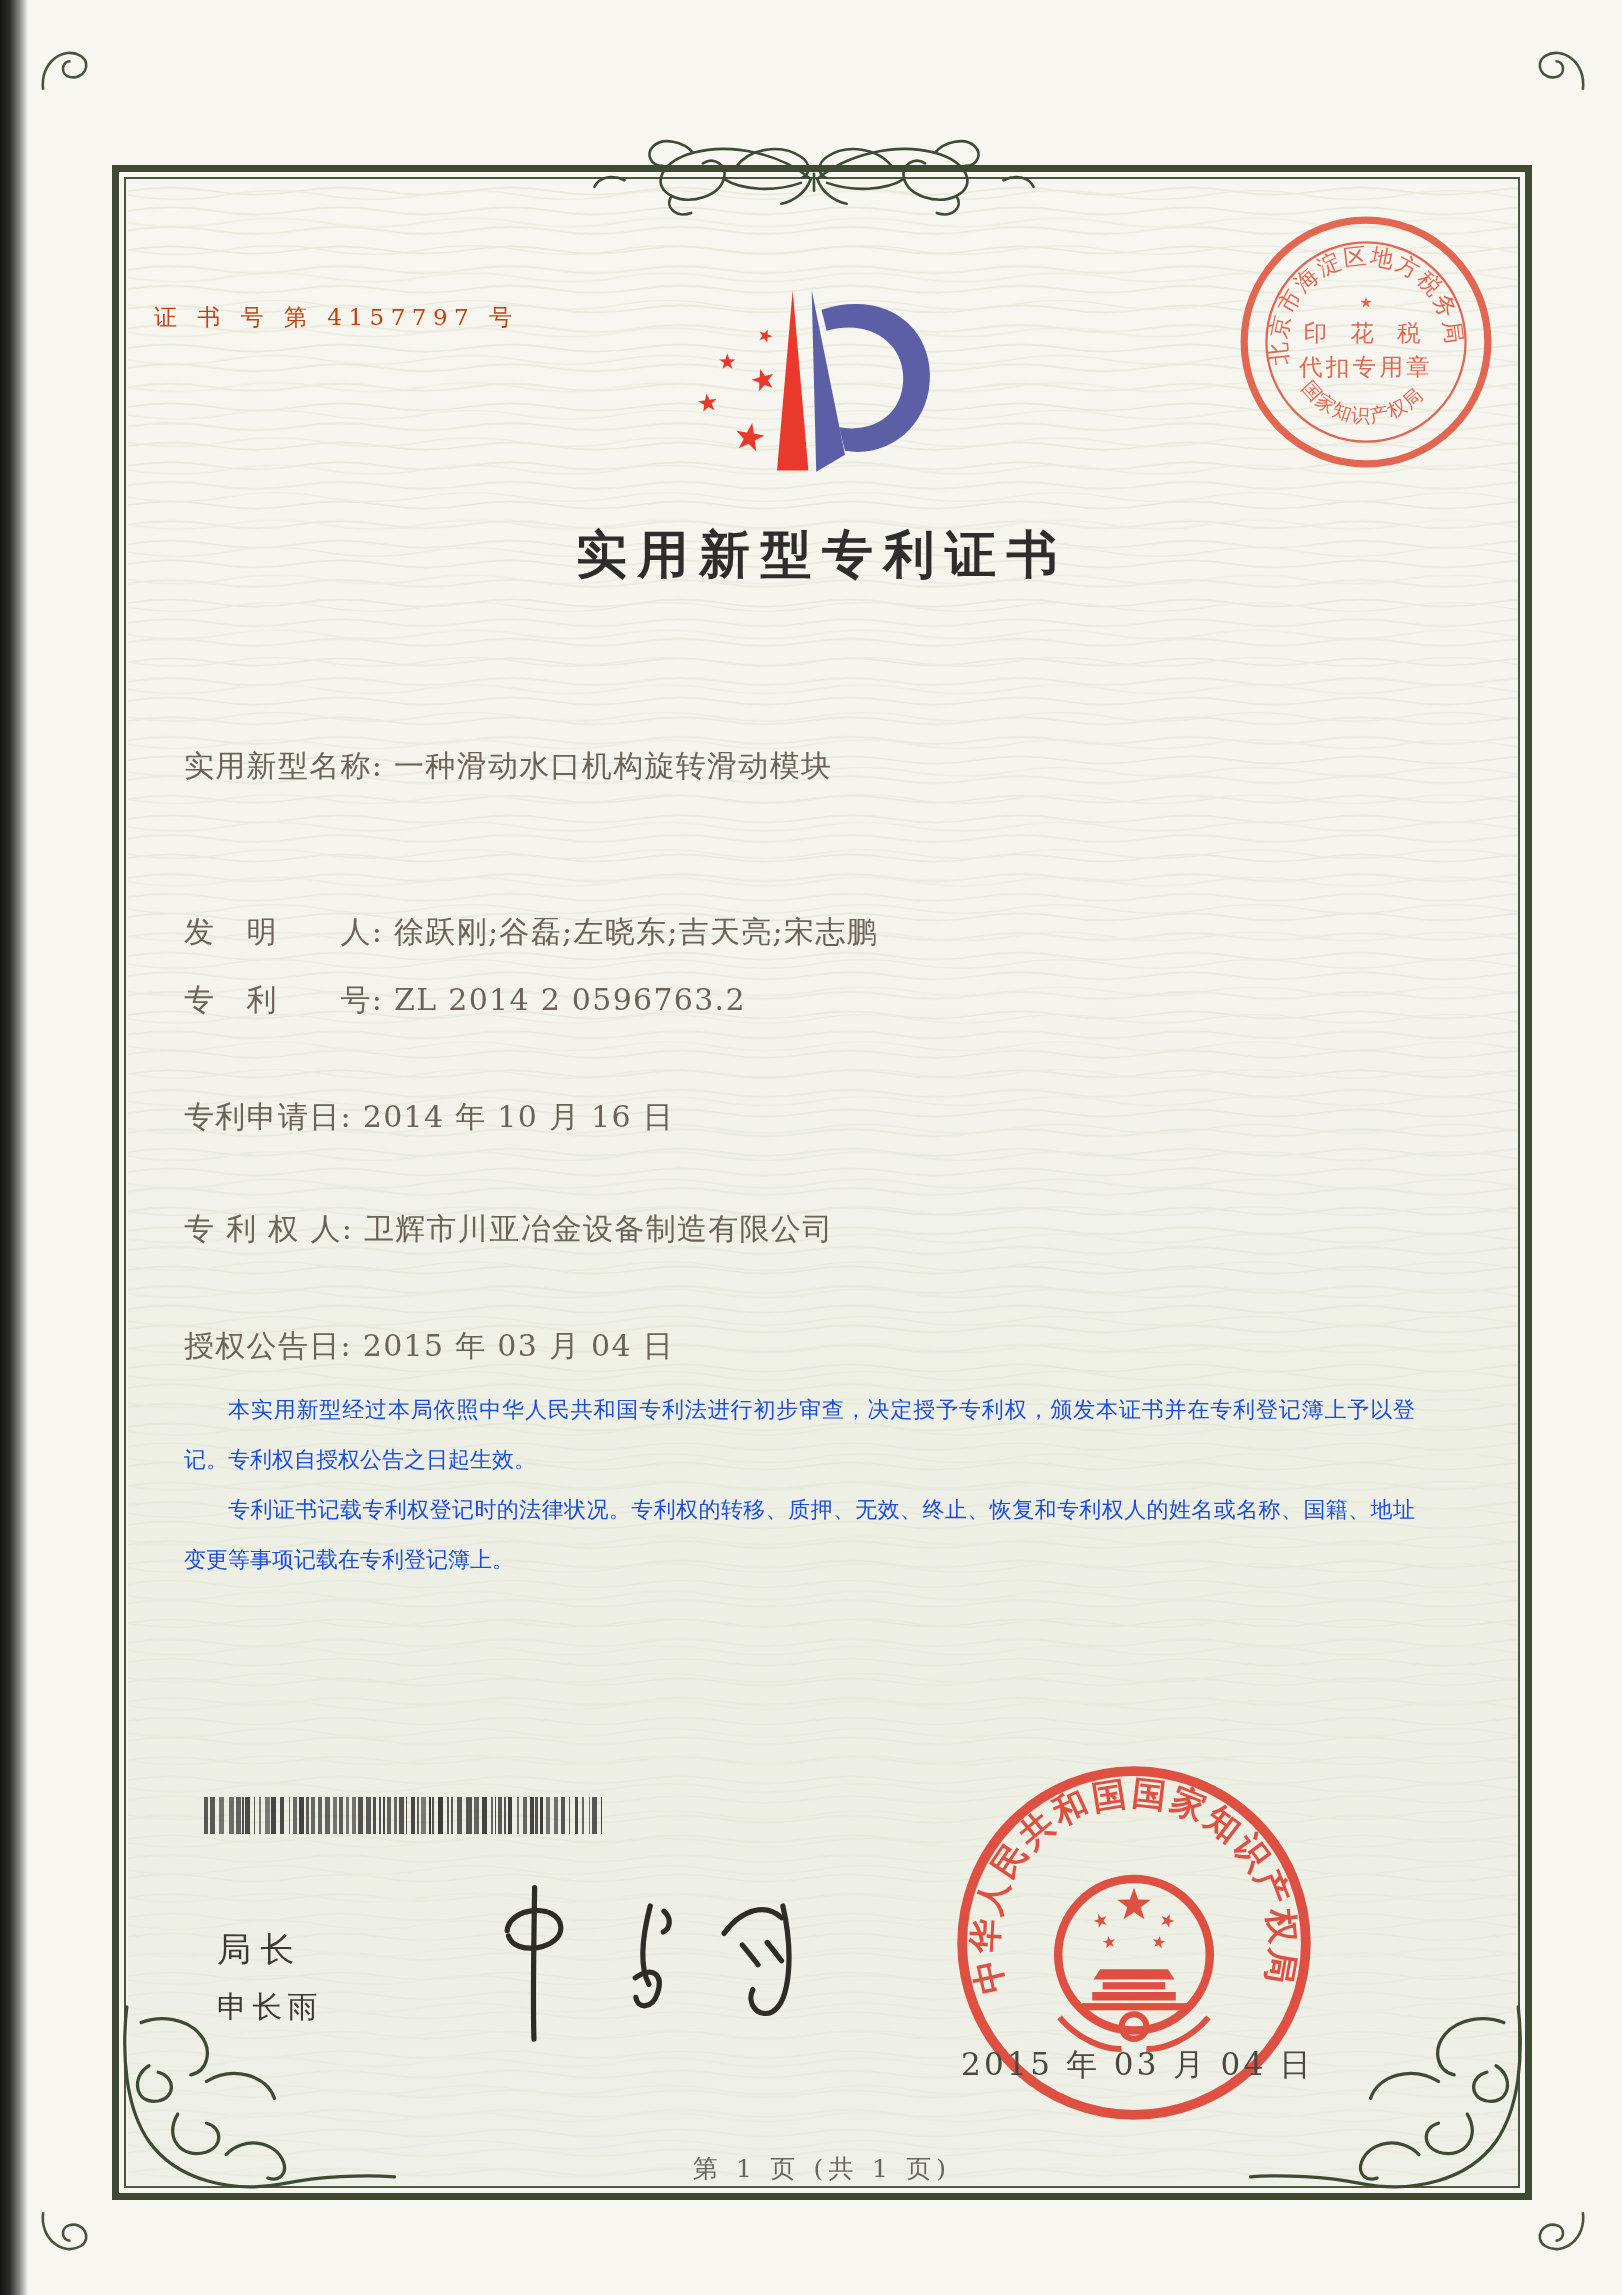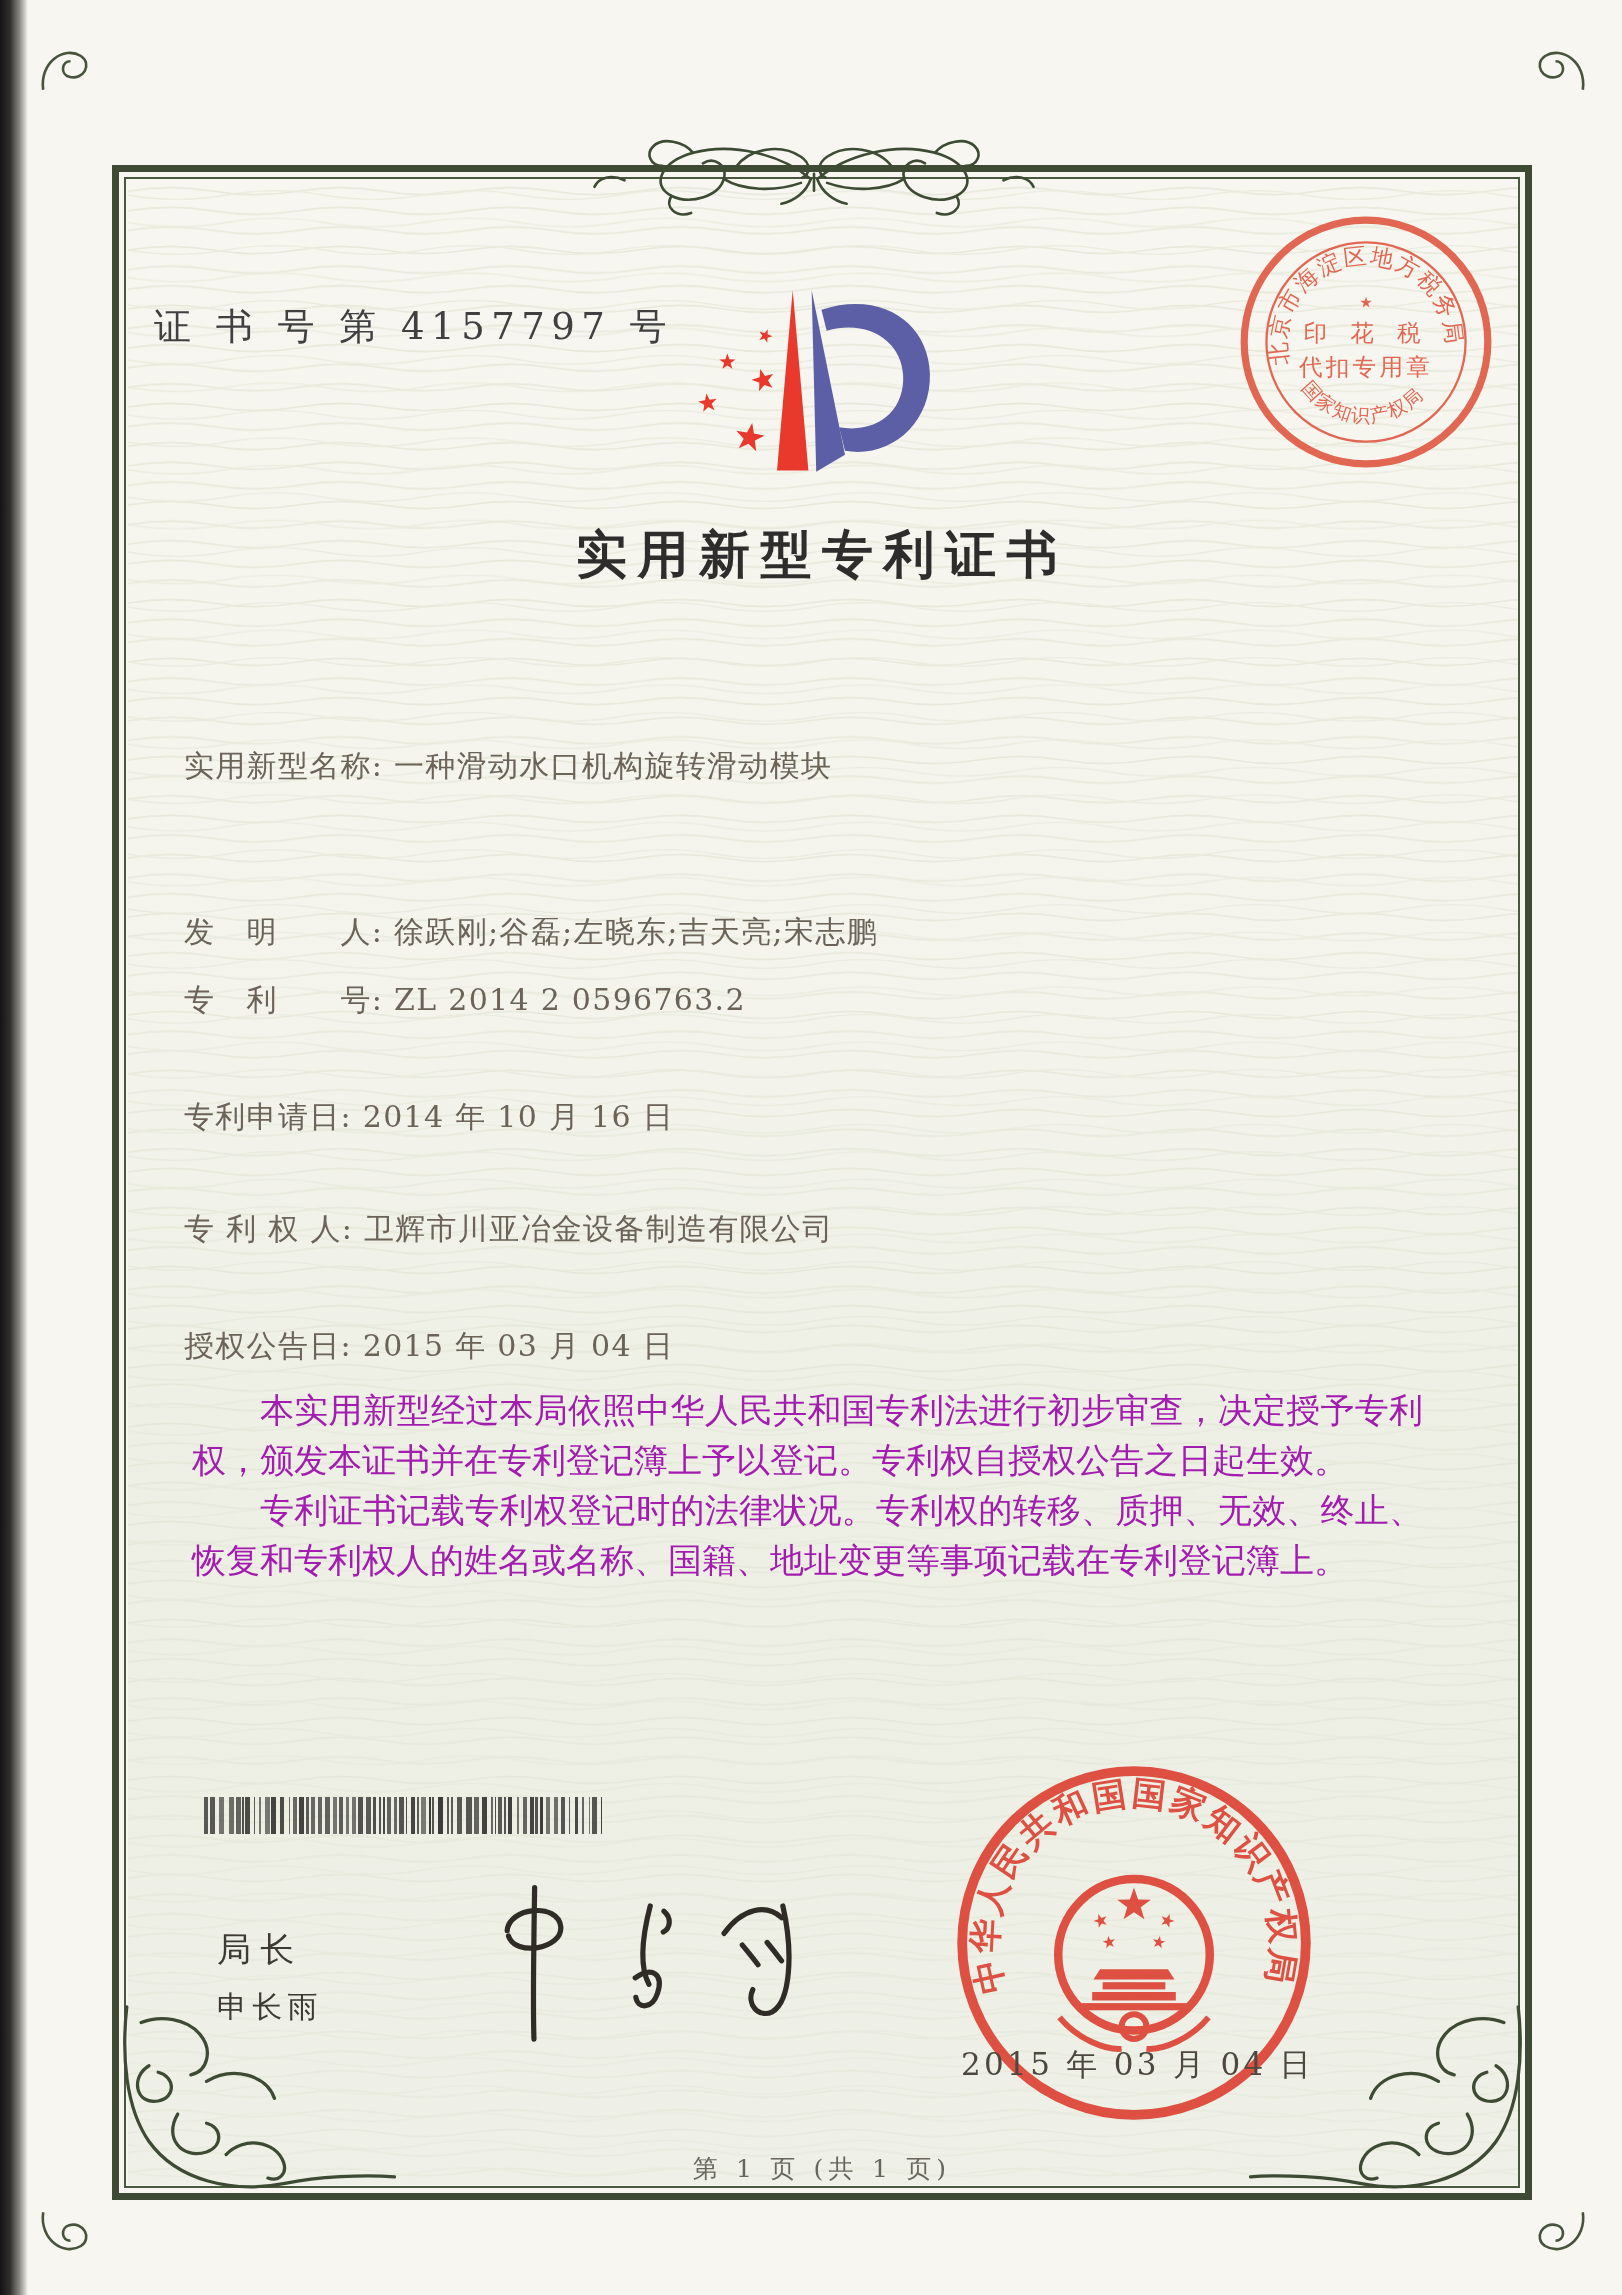--- a/index.html
+++ b/index.html
@@ -9,26 +9,26 @@
   
   .scan-edge{left:0;top:0;width:27.5px;height:2295px;
      background:linear-gradient(90deg,#141414 0%,#2e2d2c 35%,#8a8a86 70%,rgba(247,246,240,0) 100%);}
   
   .frame{left:112px;top:165px;width:1420px;height:2035px;border:7.2px solid #3f4a35;box-sizing:border-box;}
   .frame-inner{position:absolute;left:5.2px;top:5.2px;right:5.2px;bottom:5.2px;border:2px solid #4a573f;}
   .waves{left:128px;top:181px;pointer-events:none;opacity:.5;}
   .tint{left:128px;top:181px;width:1390px;height:2004px;pointer-events:none;
      background:linear-gradient(180deg,rgba(231,234,221,0) 0%,rgba(231,234,221,.18) 40%,
      rgba(225,230,213,.42) 62%,rgba(228,232,218,.5) 80%,rgba(232,235,223,.55) 100%);}
-  .cert-no{left:154px;top:302px;font-size:37px;letter-spacing:6.5px;color:#404040;}
+  .cert-no{left:154px;top:302px;font-size:23px;letter-spacing:6.5px;color:#c2410c;}
   .title{left:112px;top:521px;width:1420px;text-align:center;font-size:51px;font-weight:700;
      letter-spacing:10.5px;color:#2e2d2b;}
   .field{left:184px;font-size:30px;color:#6b6258;letter-spacing:1.3px;white-space:nowrap;}
   .field .val{color:#6b6258;}
-  .body-text{left:192px;top:1385px;width:1231px;font-size:34px;line-height:50px;color:#a21caf;
+  .body-text{left:184px;top:1385px;width:1231px;font-size:22px;line-height:50px;color:#1d4ed8;
      text-align:justify;}
   .body-text p{margin:0;text-indent:2em;}
   .barcode{left:204px;top:1797px;width:412px;height:37px;display:flex;align-items:stretch;}
   .barcode .bar{background:#3b3a38;}
   .signer-title{left:217px;top:1927px;font-size:34px;color:#3d3933;letter-spacing:9.2px;}
   .signer-name{left:217px;top:1987px;font-size:30px;color:#3d3933;letter-spacing:5.2px;}
   .seal-date{left:961px;top:2044px;width:353px;text-align:center;font-size:31px;color:#4c483f;letter-spacing:3.3px;}
   .footer{left:112px;top:2146px;width:1420px;text-align:center;font-size:25px;color:#67655c;letter-spacing:5.2px;margin-top:6px;}
   .stamp-svg{pointer-events:none;}
   text{font-family:"DejaVu Serif","Liberation Serif",serif;}

